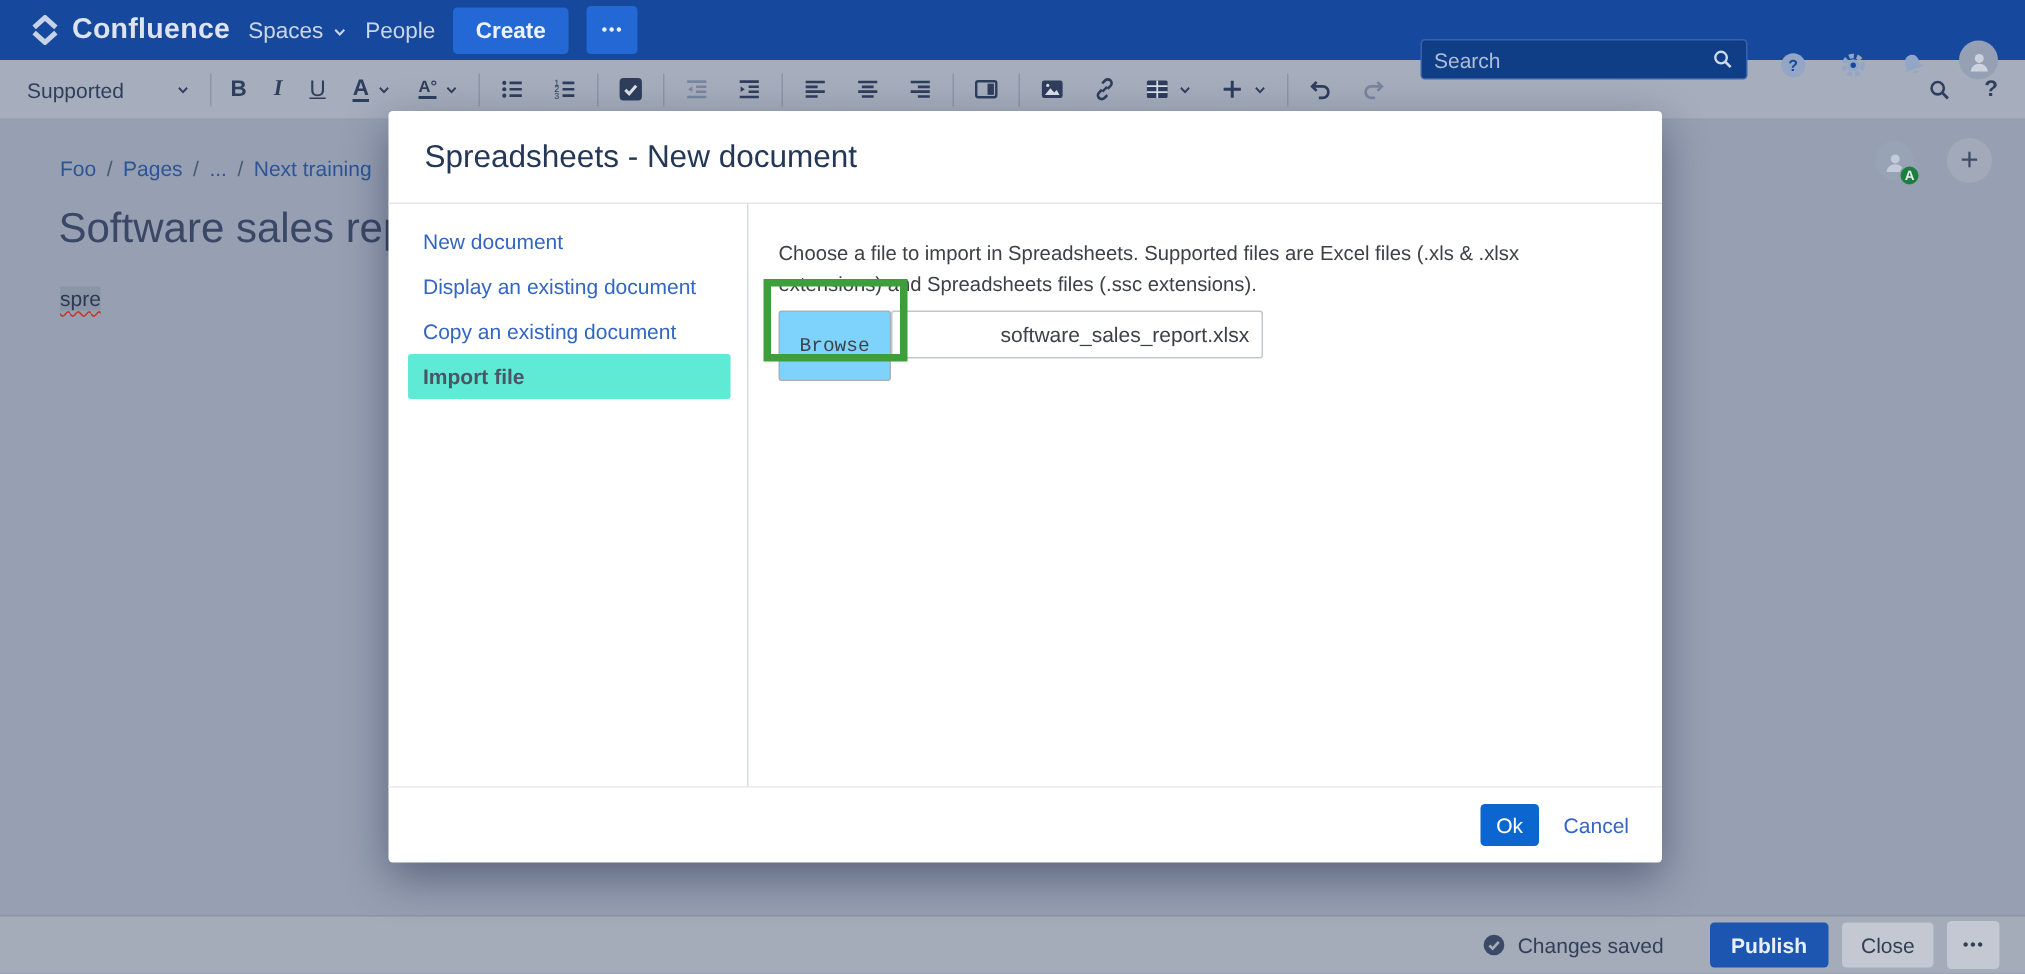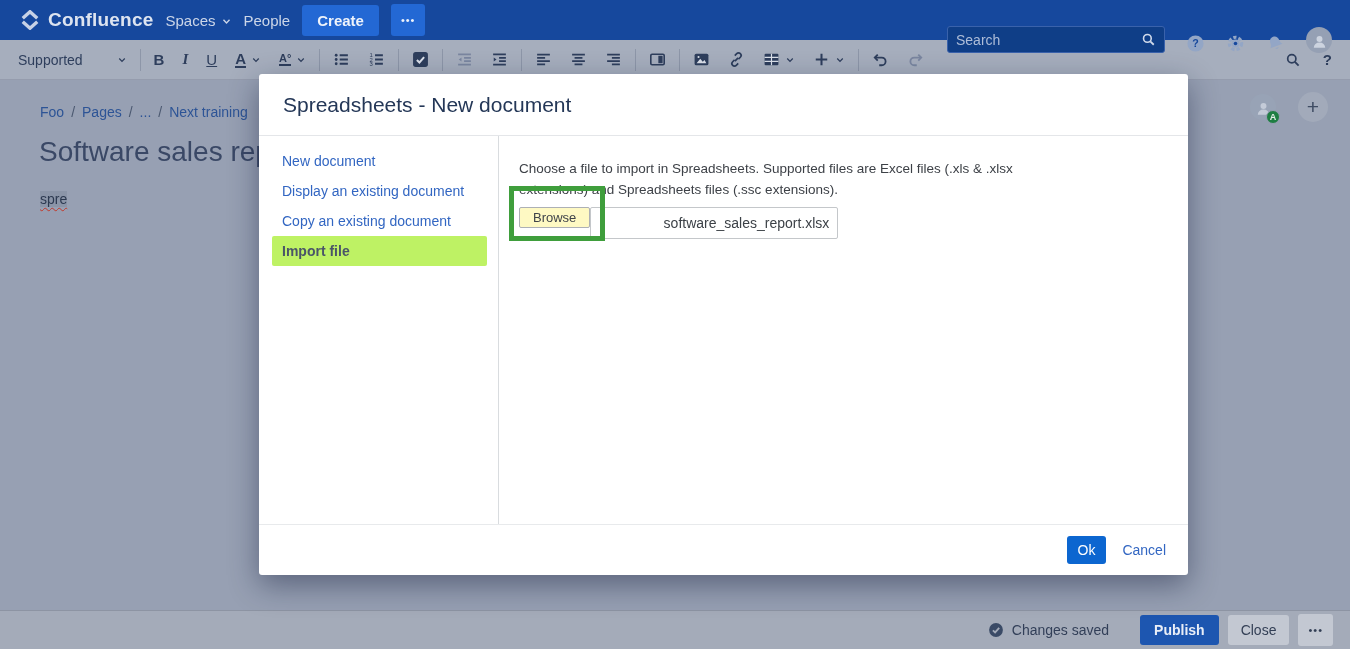--- a/index.html
+++ b/index.html
@@ -49,31 +49,31 @@
   .crumb-sep { color:#4b5870; }
   .page-title { position:absolute; left:39px; top:56px; font-size:28px; color:#3a4866; }
   .sel-text { position:absolute; left:40px; top:111px; font-size:14px; color:#2c3950; background:#8b95a8; text-decoration:underline; text-decoration-style:wavy; text-decoration-color:#c0392b; text-decoration-thickness:1px; text-underline-offset:3px; }
   .content-actions { position:absolute; right:22px; top:12px; display:flex; align-items:center; gap:22px; }
   .pg-avatar { position:relative; width:26px; height:26px; border-radius:50%; background:#98a3b6; color:#c4cbd8; display:flex; align-items:center; justify-content:center; cursor:pointer; }
   .pg-avatar .icon { width:17px; height:17px; margin-top:3px; }
   .avatar-badge { position:absolute; right:-4px; bottom:-4px; width:14px; height:14px; border-radius:50%; background:#1e7e42; color:#e6efe9; font-size:9px; font-weight:700; display:flex; align-items:center; justify-content:center; border:1px solid #97a0b3; }
   .plus-circle { width:30px; height:30px; border-radius:50%; background:#a2aaba; color:#3f4c63; font-size:21px; font-weight:400; display:flex; align-items:center; justify-content:center; cursor:pointer; }
 
   
-  .modal { position:absolute; left:259px; top:74px; width:929px; height:501px; background:#ffffff; border-radius:3px; box-shadow:0 10px 30px rgba(15,25,55,.45); z-index:10; display:flex; flex-direction:column; }
+  .modal { position:absolute; left:259px; top:74px; width:849px; height:501px; background:#ffffff; border-radius:3px; box-shadow:0 10px 30px rgba(15,25,55,.45); z-index:10; display:flex; flex-direction:column; }
   .modal-header { height:62px; border-bottom:1px solid #e4e6e9; display:flex; align-items:center; padding-left:24px; }
   .modal-title { font-size:21px; font-weight:500; color:#243757; }
   .modal-body { flex:1; display:flex; min-height:0; }
   .modal-sidebar { width:240px; border-right:1px solid #d9dcdf; padding-top:10px; }
   .side-item { height:30px; line-height:30px; margin:0 11px 0 13px; padding-left:10px; font-size:14px; color:#3266c2; cursor:pointer; white-space:nowrap; }
-  .side-item.selected { background:#bef264; color:#4a5568; font-weight:600; border-radius:2px; }
+  .side-item.selected { background:#5eead4; color:#4a5568; font-weight:600; border-radius:2px; }
   .modal-main { flex:1; padding:22px 20px; }
   .import-desc { font-size:13.5px; line-height:21px; color:#3d4147; max-width:532px; }
   .file-row { margin-top:7px; display:flex; align-items:flex-start; }
-  .browse-btn { background:#fef9c3; border:1px solid #adb0b5; border-radius:2px; color:#3f434a; font-size:13px; padding:2px 13px; cursor:pointer; font-family:Liberation Sans, sans-serif; }
+  .browse-btn { background:#7dd3fc; border:1px solid #adb0b5; border-radius:2px; color:#3f434a; font-size:13px; padding:15px 13px; cursor:pointer; font-family:Liberation Mono, monospace; }
   .file-input { width:248px; height:32px; border:1px solid #c4c7ca; border-radius:2px; font-size:14px; color:#3c4147; padding:0 8px; font-family:inherit; outline:none;text-align:right; }
   .modal-footer { height:51px; border-top:1px solid #e8eaec; display:flex; align-items:center; justify-content:flex-end; gap:16px; padding-right:22px; }
   .ok-btn { background:#0c66d0; color:#ffffff; border:none; border-radius:3px; font-size:14px; padding:6px 11px; cursor:pointer; font-family:inherit; }
   .cancel-link { color:#3266c2; font-size:14px; cursor:pointer; }
 
   
   .annotation { position:absolute; left:509px; top:186px; width:96px; height:55px; border:5px solid #3f9e3c; z-index:40; pointer-events:none; }
 
   
   .bottombar { position:absolute; left:0; top:610px; width:1350px; height:39px; background:#a4abb9; border-top:1px solid rgba(70,80,100,.25); display:flex; align-items:center; justify-content:flex-end; gap:9px; padding-right:17px; z-index:5; }

